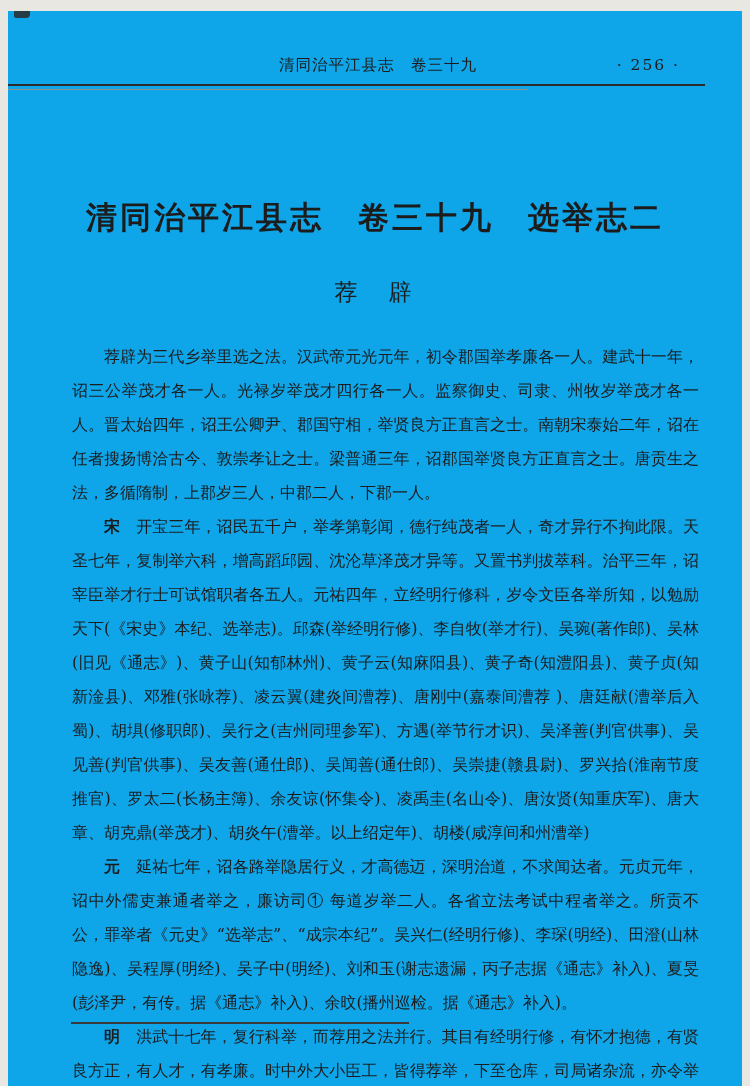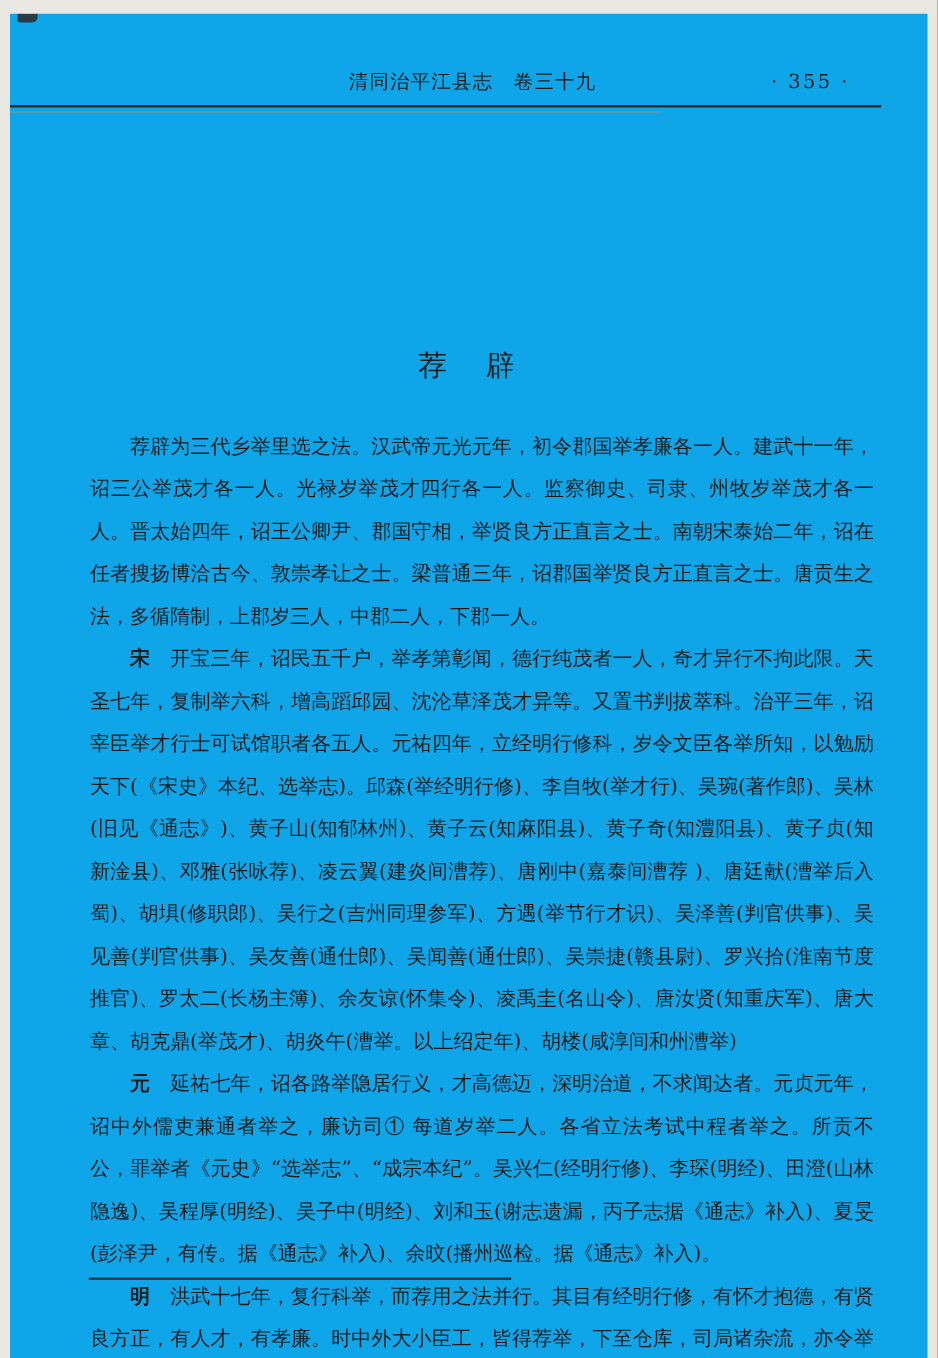--- a/index.html
+++ b/index.html
@@ -103,26 +103,27 @@
 </style>
 </head>
 <body>
 
 <div class="page">
 
   <div class="scan-mark"></div>
 
   <div class="runhead">
     <span class="rh-title">清同治平江县志　卷三十九</span>
-    <span class="rh-page">· 355 ·</span>
+    <span class="rh-page">· 256 ·</span>
   </div>
 
   <div class="head-rule"></div>
   <div class="head-rule-echo"></div>
 
+  <h1 class="main-title">清同治平江县志　卷三十九　选举志二</h1>
 
   <h2 class="section-heading">荐　辟</h2>
 
   <div class="bodytext">
       <p>荐辟为三代乡举里选之法。汉武帝元光元年，初令郡国举孝廉各一人。建武十一年，诏三公举茂才各一人。光禄岁举茂才四行各一人。监察御史、司隶、州牧岁举茂才各一人。晋太始四年，诏王公卿尹、郡国守相，举贤良方正直言之士。南朝宋泰始二年，诏在任者搜扬博洽古今、敦崇孝让之士。梁普通三年，诏郡国举贤良方正直言之士。唐贡生之法，多循隋制，上郡岁三人，中郡二人，下郡一人。</p>
       <p><strong>宋</strong>　开宝三年，诏民五千户，举孝第彰闻，德行纯茂者一人，奇才异行不拘此限。天圣七年，复制举六科，增高蹈邱园、沈沦草泽茂才异等。又置书判拔萃科。治平三年，诏宰臣举才行士可试馆职者各五人。元祐四年，立经明行修科，岁令文臣各举所知，以勉励天下(《宋史》本纪、选举志)。邱森(举经明行修)、李自牧(举才行)、吴琬(著作郎)、吴林(旧见《通志》)、黄子山(知郁林州)、黄子云(知麻阳县)、黄子奇(知澧阳县)、黄子贞(知新淦县)、邓雅(张咏荐)、凌云翼(建炎间漕荐)、唐刚中(嘉泰间漕荐 )、唐廷献(漕举后入蜀)、胡埧(修职郎)、吴行之(吉州同理参军)、方遇(举节行才识)、吴泽善(判官供事)、吴见善(判官供事)、吴友善(通仕郎)、吴闻善(通仕郎)、吴崇捷(赣县尉)、罗兴拾(淮南节度推官)、罗太二(长杨主簿)、余友谅(怀集令)、凌禹圭(名山令)、唐汝贤(知重庆军)、唐大章、胡克鼎(举茂才)、胡炎午(漕举。以上绍定年)、胡楼(咸淳间和州漕举)</p>
       <p><strong>元</strong>　延祐七年，诏各路举隐居行义，才高德迈，深明治道，不求闻达者。元贞元年，诏中外儒吏兼通者举之，廉访司① 每道岁举二人。各省立法考试中程者举之。所贡不公，罪举者《元史》“选举志”、“成宗本纪”。吴兴仁(经明行修)、李琛(明经)、田澄(山林隐逸)、吴程厚(明经)、吴子中(明经)、刘和玉(谢志遗漏，丙子志据《通志》补入)、夏旻(彭泽尹，有传。据《通志》补入)、余旼(播州巡检。据《通志》补入)。</p>
       <p><strong>明</strong>　洪武十七年，复行科举，而荐用之法并行。其目有经明行修，有怀才抱德，有贤良方正，有人才，有孝廉。时中外大小臣工，皆得荐举，下至仓库，司局诸杂流，亦令举文学才干之士。其被荐而至者，又令转荐，由布衣登大僚者，不可胜数(《明史·选举志》)。黄汉斌(古田县丞，据《通志》补入)、田崇可(经明行修)、李徽(孝廉)、艾宗元(人才)、黄启中(人才)、李克恭(知县。旧志漏，据《通志》补入)、陈梦坤(河南布政司检校，有传。据《通志》补入)、李本恕(旧见《通志》)、凌允麟(南丰县丞)。</p>
     </div>
 

